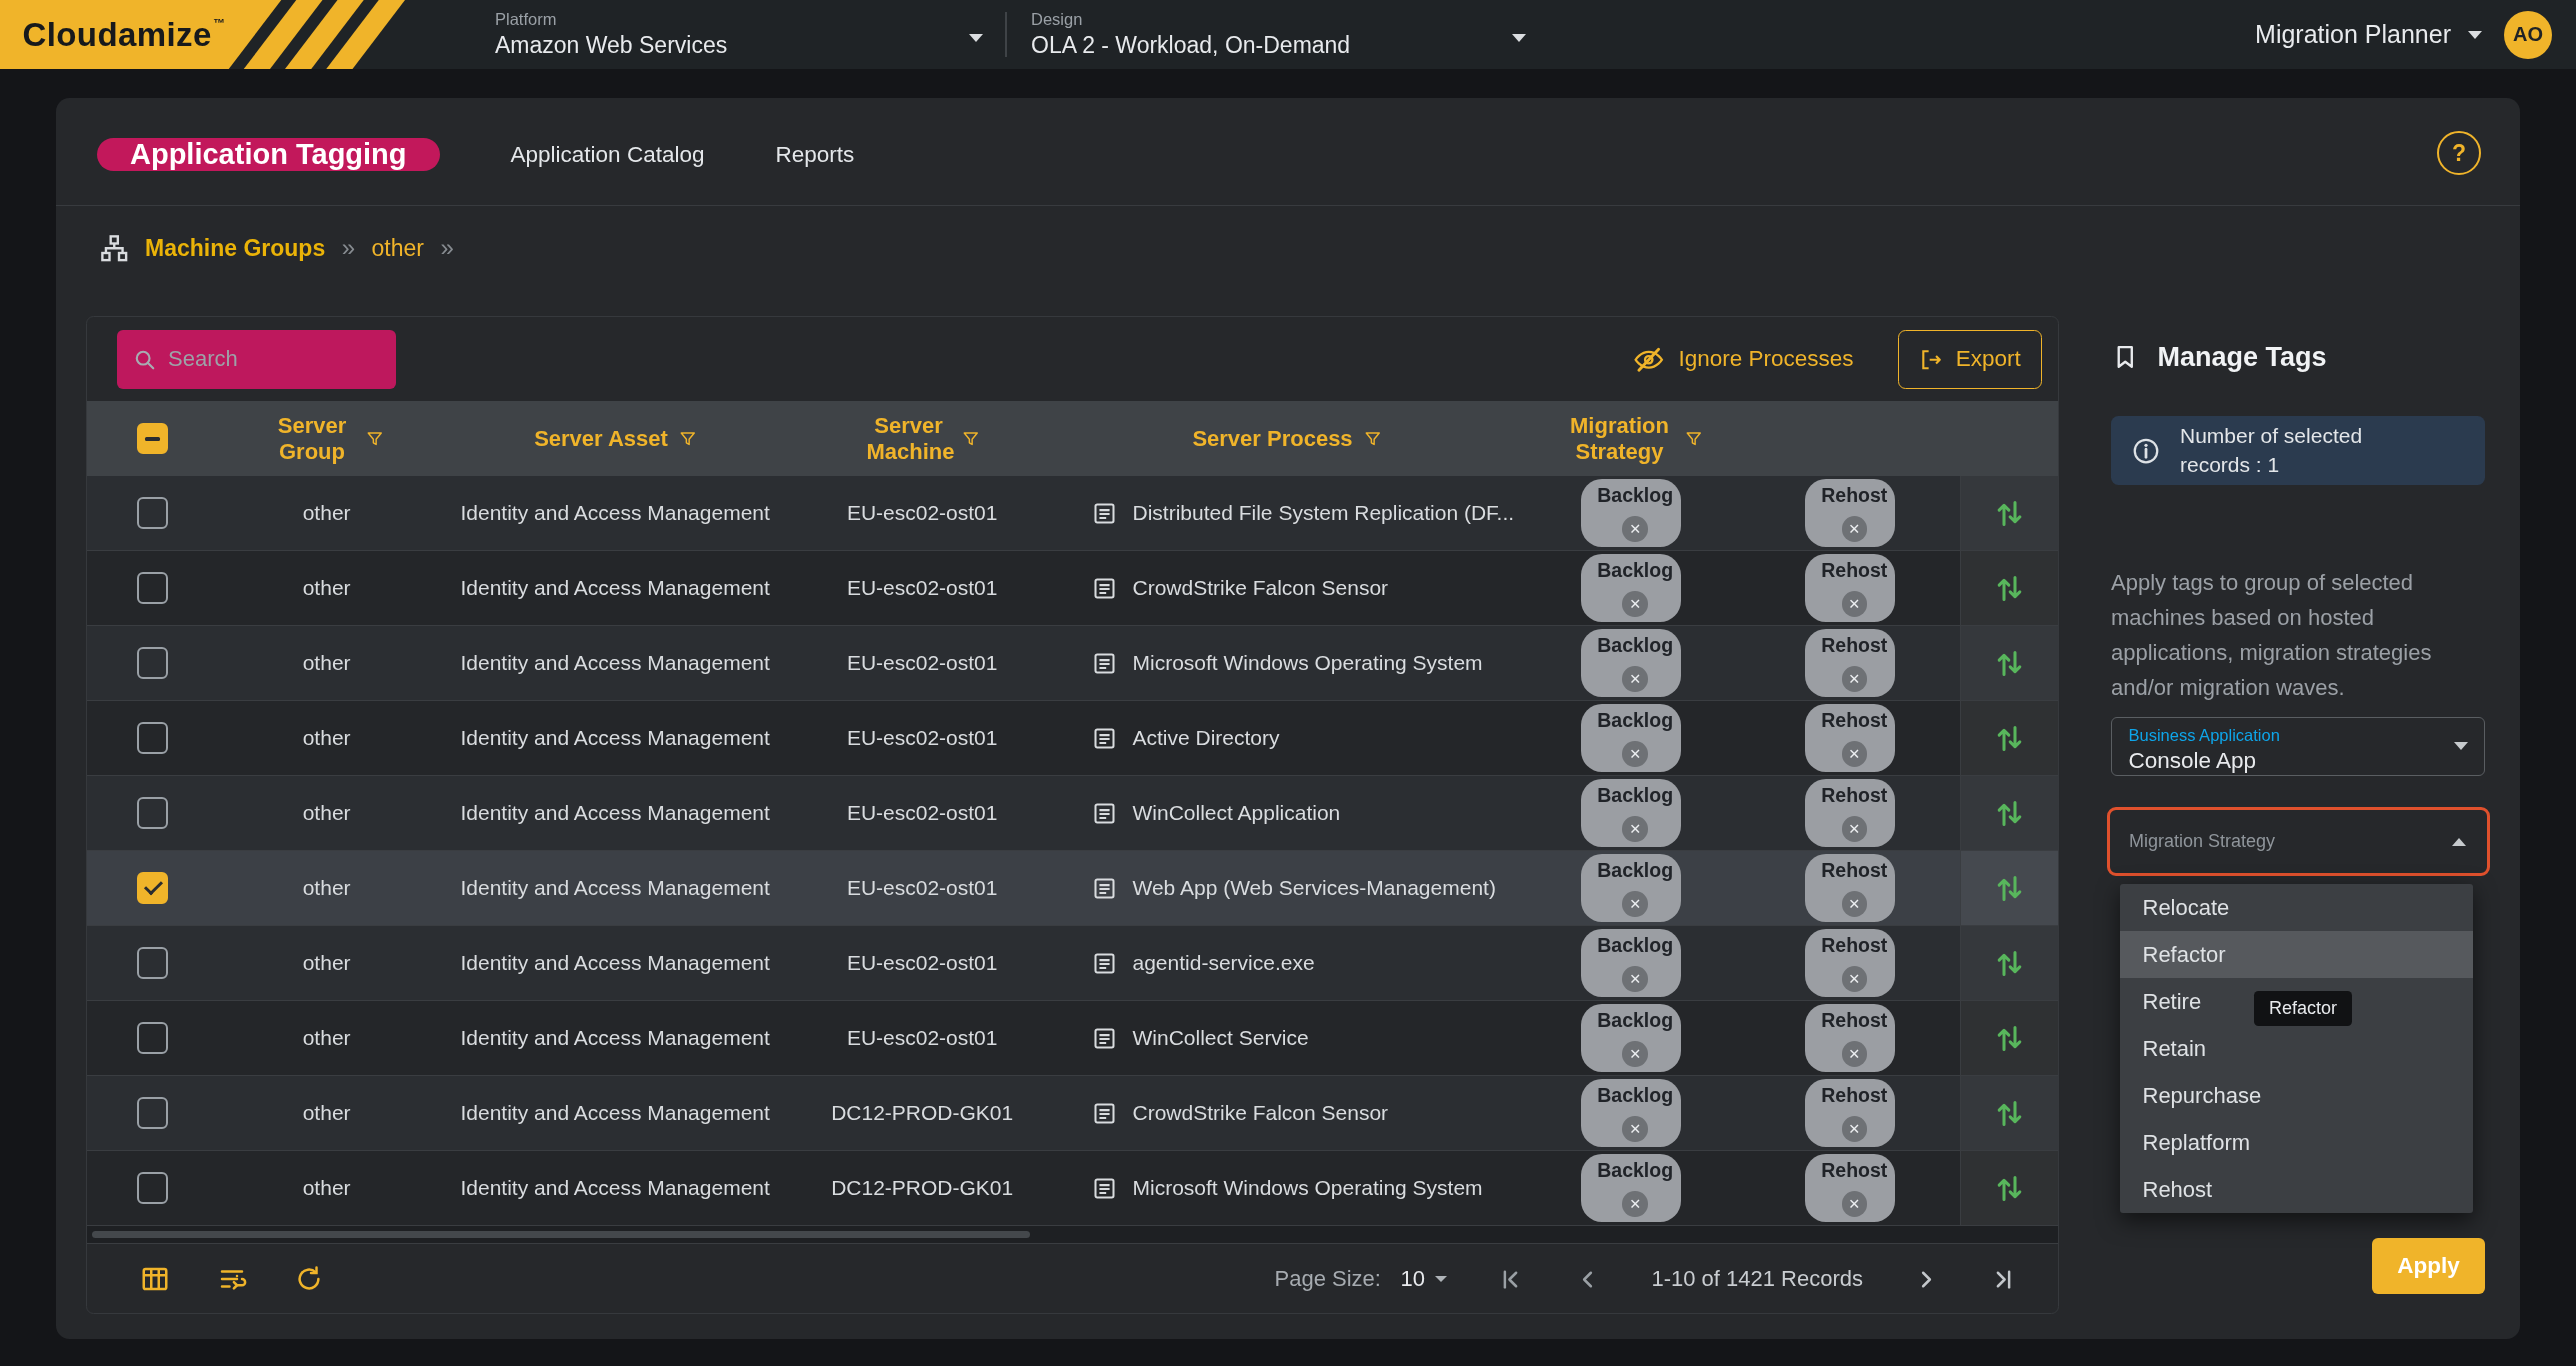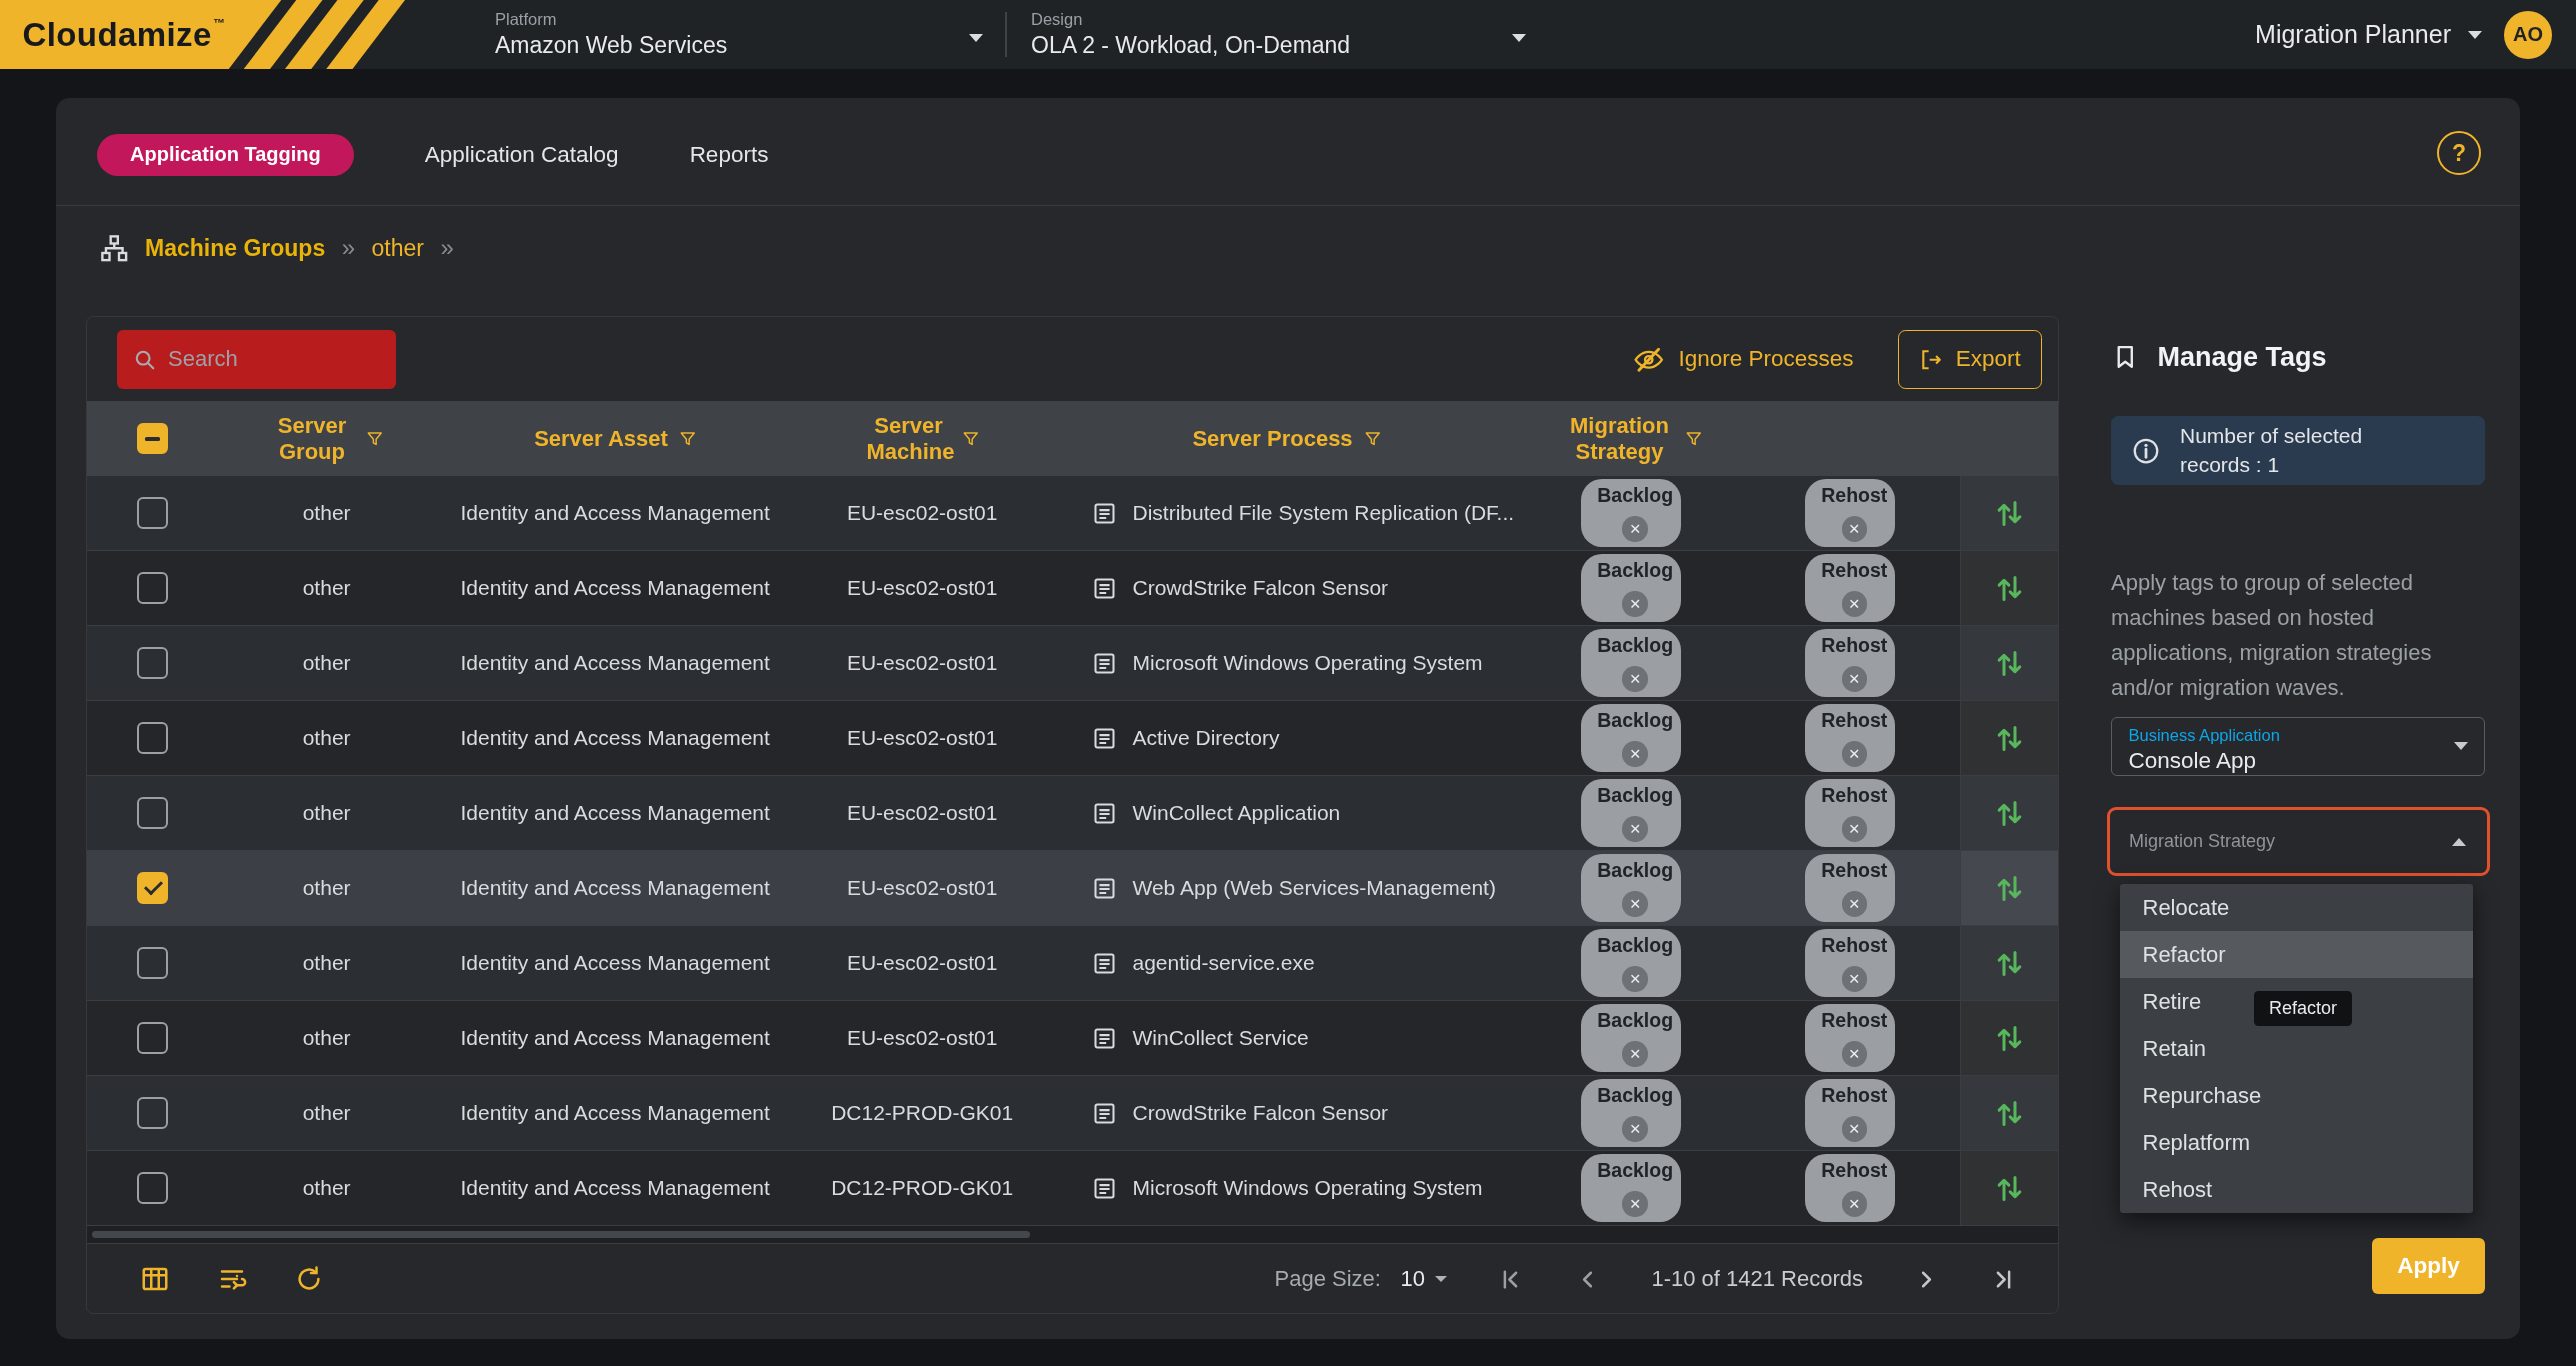--- a/index.html
+++ b/index.html
@@ -38,36 +38,36 @@
   .tri-up{width:0;height:0;border-left:7.5px solid transparent;border-right:7.5px solid transparent;border-bottom:8.3px solid #C6CACD;}
   .vdiv{position:absolute;left:1005px;top:12px;width:1.5px;height:45px;background:#3F4347;}
   .top-right{position:absolute;right:24px;top:0;height:69px;display:flex;align-items:center;gap:22.5px;}
   .planner{display:flex;align-items:center;gap:16.5px;font-size:25px;color:#E8EAED;cursor:pointer;}
   .avatar{width:48px;height:48px;border-radius:50%;background:var(--yellow);color:#1F2326;
     display:flex;align-items:center;justify-content:center;font-size:20px;font-weight:700;}
 
   
   .panel{position:absolute;left:56px;top:98px;width:2464px;height:1241px;background:var(--panel);border-radius:13.5px;}
   .tabs{position:absolute;left:41px;top:30px;display:flex;align-items:center;gap:71px;height:53px;}
-  .tab-pill{height:42px;padding:16px 33px;border-radius:25.5px;background:var(--pink);color:#fff;
-    font-size:20px;font-weight:600;display:flex;align-items:center;cursor:pointer;}
+  .tab-pill{height:33px;padding:16px 33px;border-radius:25.5px;background:var(--pink);color:#fff;
+    font-size:29px;font-weight:600;display:flex;align-items:center;cursor:pointer;}
   .tab-plain{font-size:22.5px;font-weight:500;color:#E4E7EA;cursor:pointer;}
   .help{position:absolute;right:39px;top:33px;width:44px;height:44px;border:2.3px solid var(--yellow);
     border-radius:50%;color:var(--yellow);font-size:23px;font-weight:700;display:flex;align-items:center;justify-content:center;cursor:pointer;}
   .tab-divider{position:absolute;left:0;right:0;top:107px;height:0.8px;background:#383B3F;}
   .breadcrumb{position:absolute;left:44px;top:132px;display:flex;align-items:center;gap:16.5px;height:36px;}
   .bc-root{font-size:23px;font-weight:600;color:#eab308;cursor:pointer;}
   .bc-sep{font-size:24px;color:#868B90;}
   .bc-cur{font-size:23px;color:var(--yellow);cursor:pointer;}
 
   
   .tcard{position:absolute;left:30px;top:218px;width:1973px;height:998px;border:0.8px solid #36393D;
     border-radius:7.5px;overflow:hidden;background:var(--panel);}
   .ttoolbar{position:relative;height:84px;}
-  .search{position:absolute;left:30px;top:12.8px;width:279px;height:59px;background:#b91c1c;border-radius:6px;
+  .search{position:absolute;left:30px;top:12.8px;width:279px;height:59px;background:#be185d;border-radius:6px;
     display:flex;align-items:center;padding-left:15px;gap:10.5px;}
   .search input{background:transparent;border:none;outline:none;color:#E8EAED;font-size:22px;width:188px;
     font-family:"Liberation Sans",sans-serif;}
   .search input::placeholder{color:#9DA2A8;}
   .tool-right{position:absolute;right:16.5px;top:12.8px;height:59px;display:flex;align-items:center;gap:44px;}
   .ignore{display:flex;align-items:center;gap:13.5px;color:var(--yellow);font-size:22.5px;cursor:pointer;}
   .export{width:144px;height:59px;border:1.5px solid var(--yellow);border-radius:7.5px;background:transparent;
     color:var(--yellow);font-size:22.5px;display:flex;align-items:center;justify-content:center;gap:12px;cursor:pointer;
     font-family:"Liberation Sans",sans-serif;}
 

